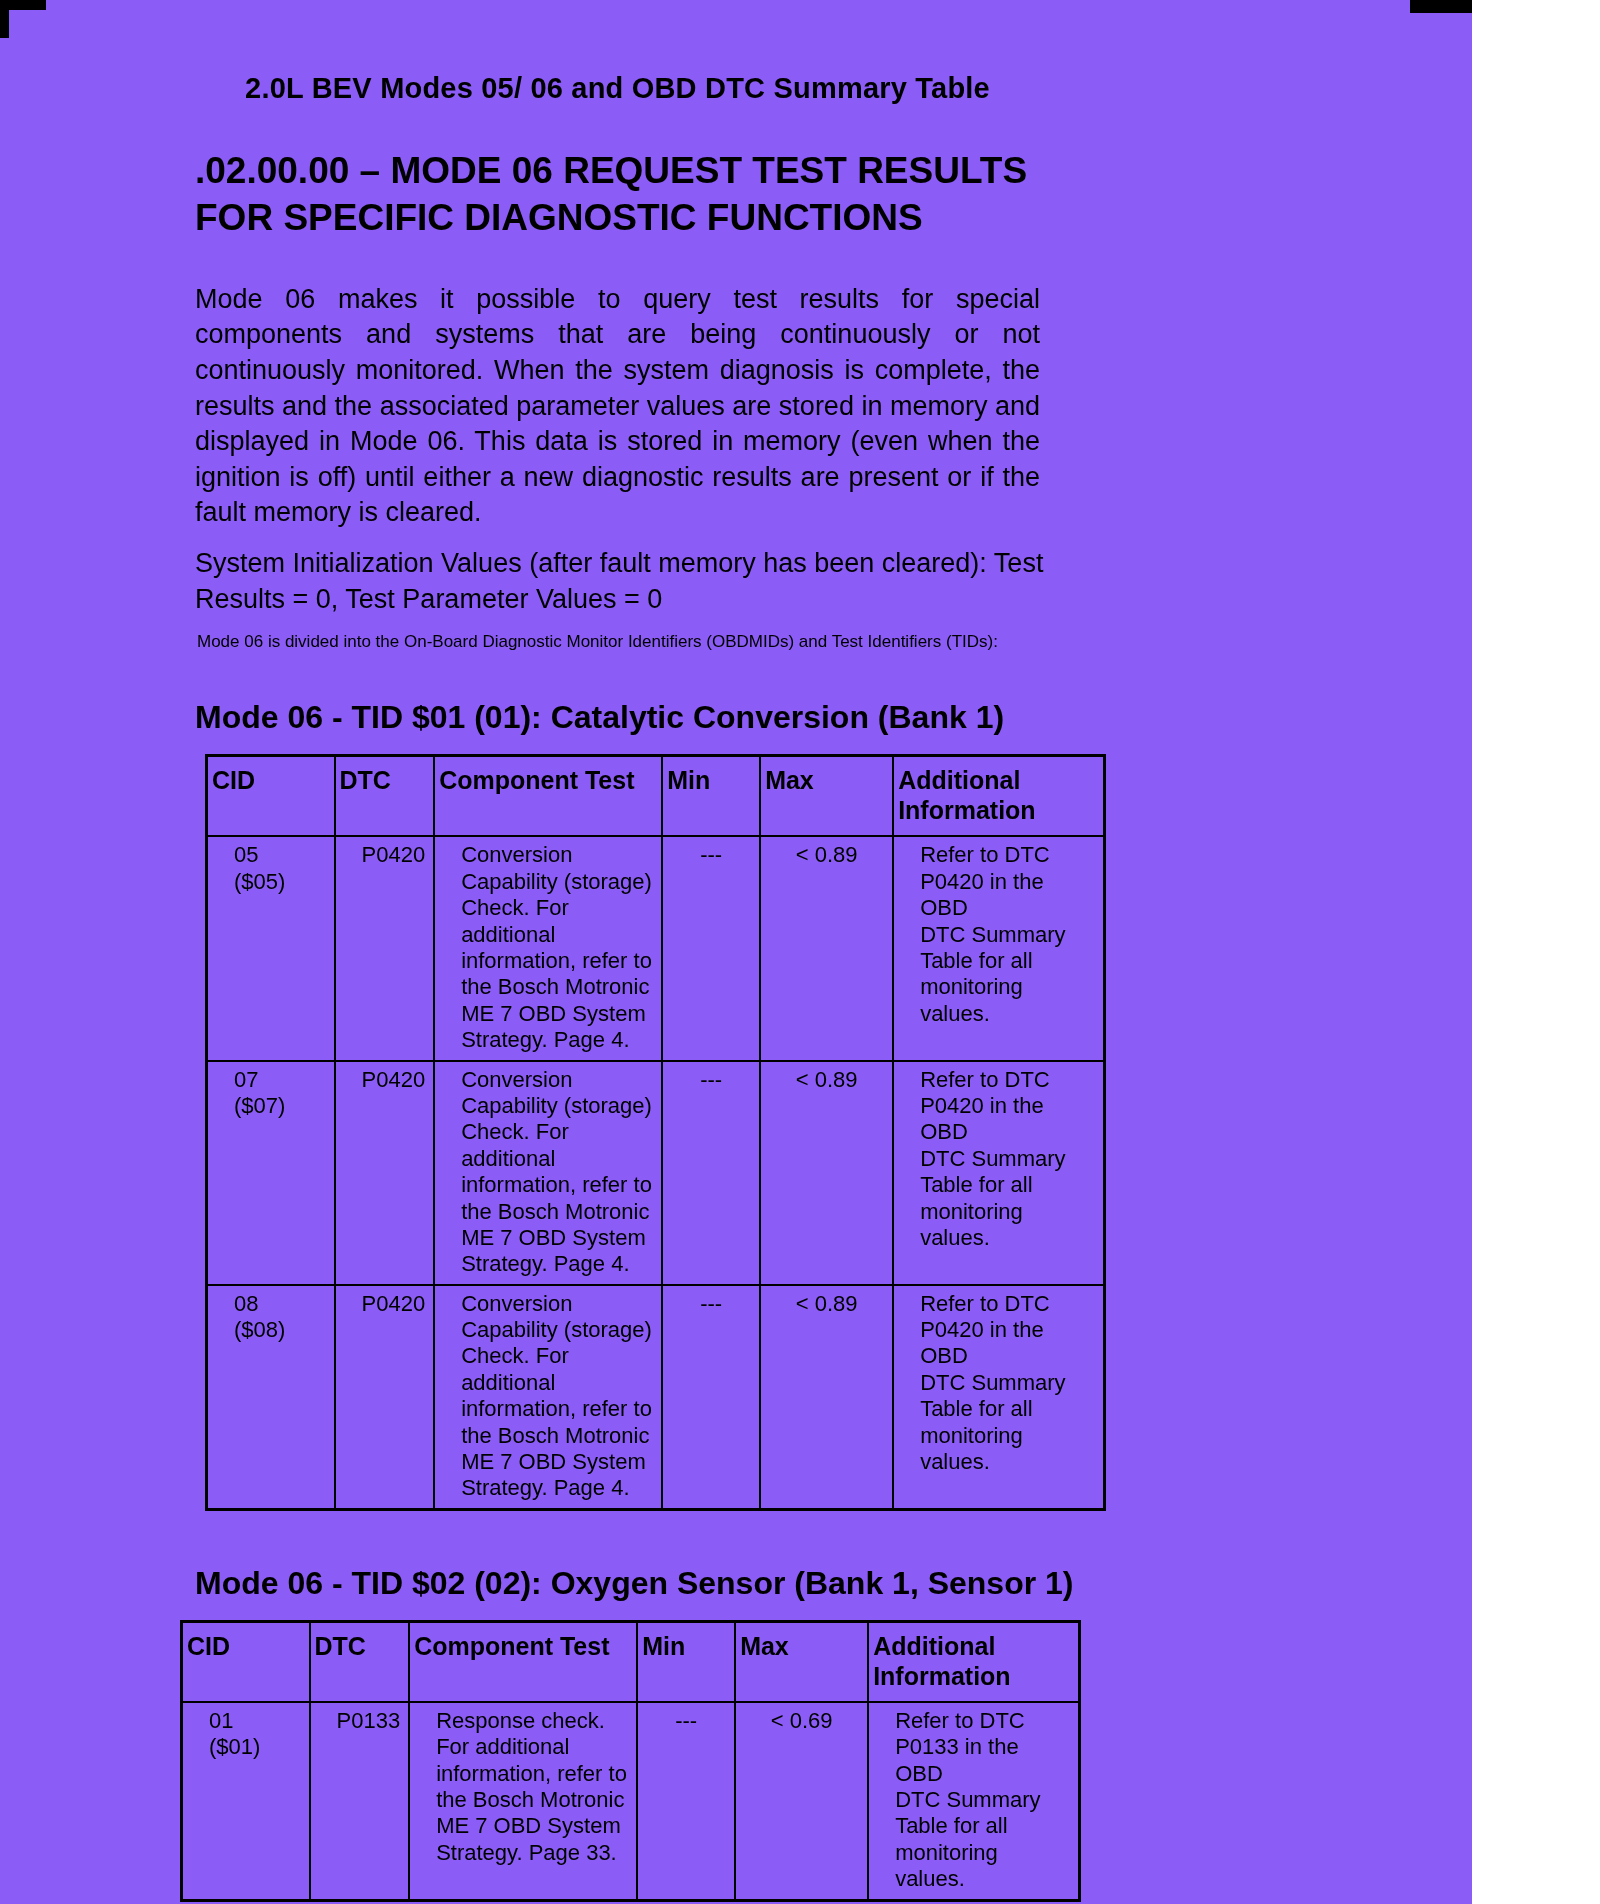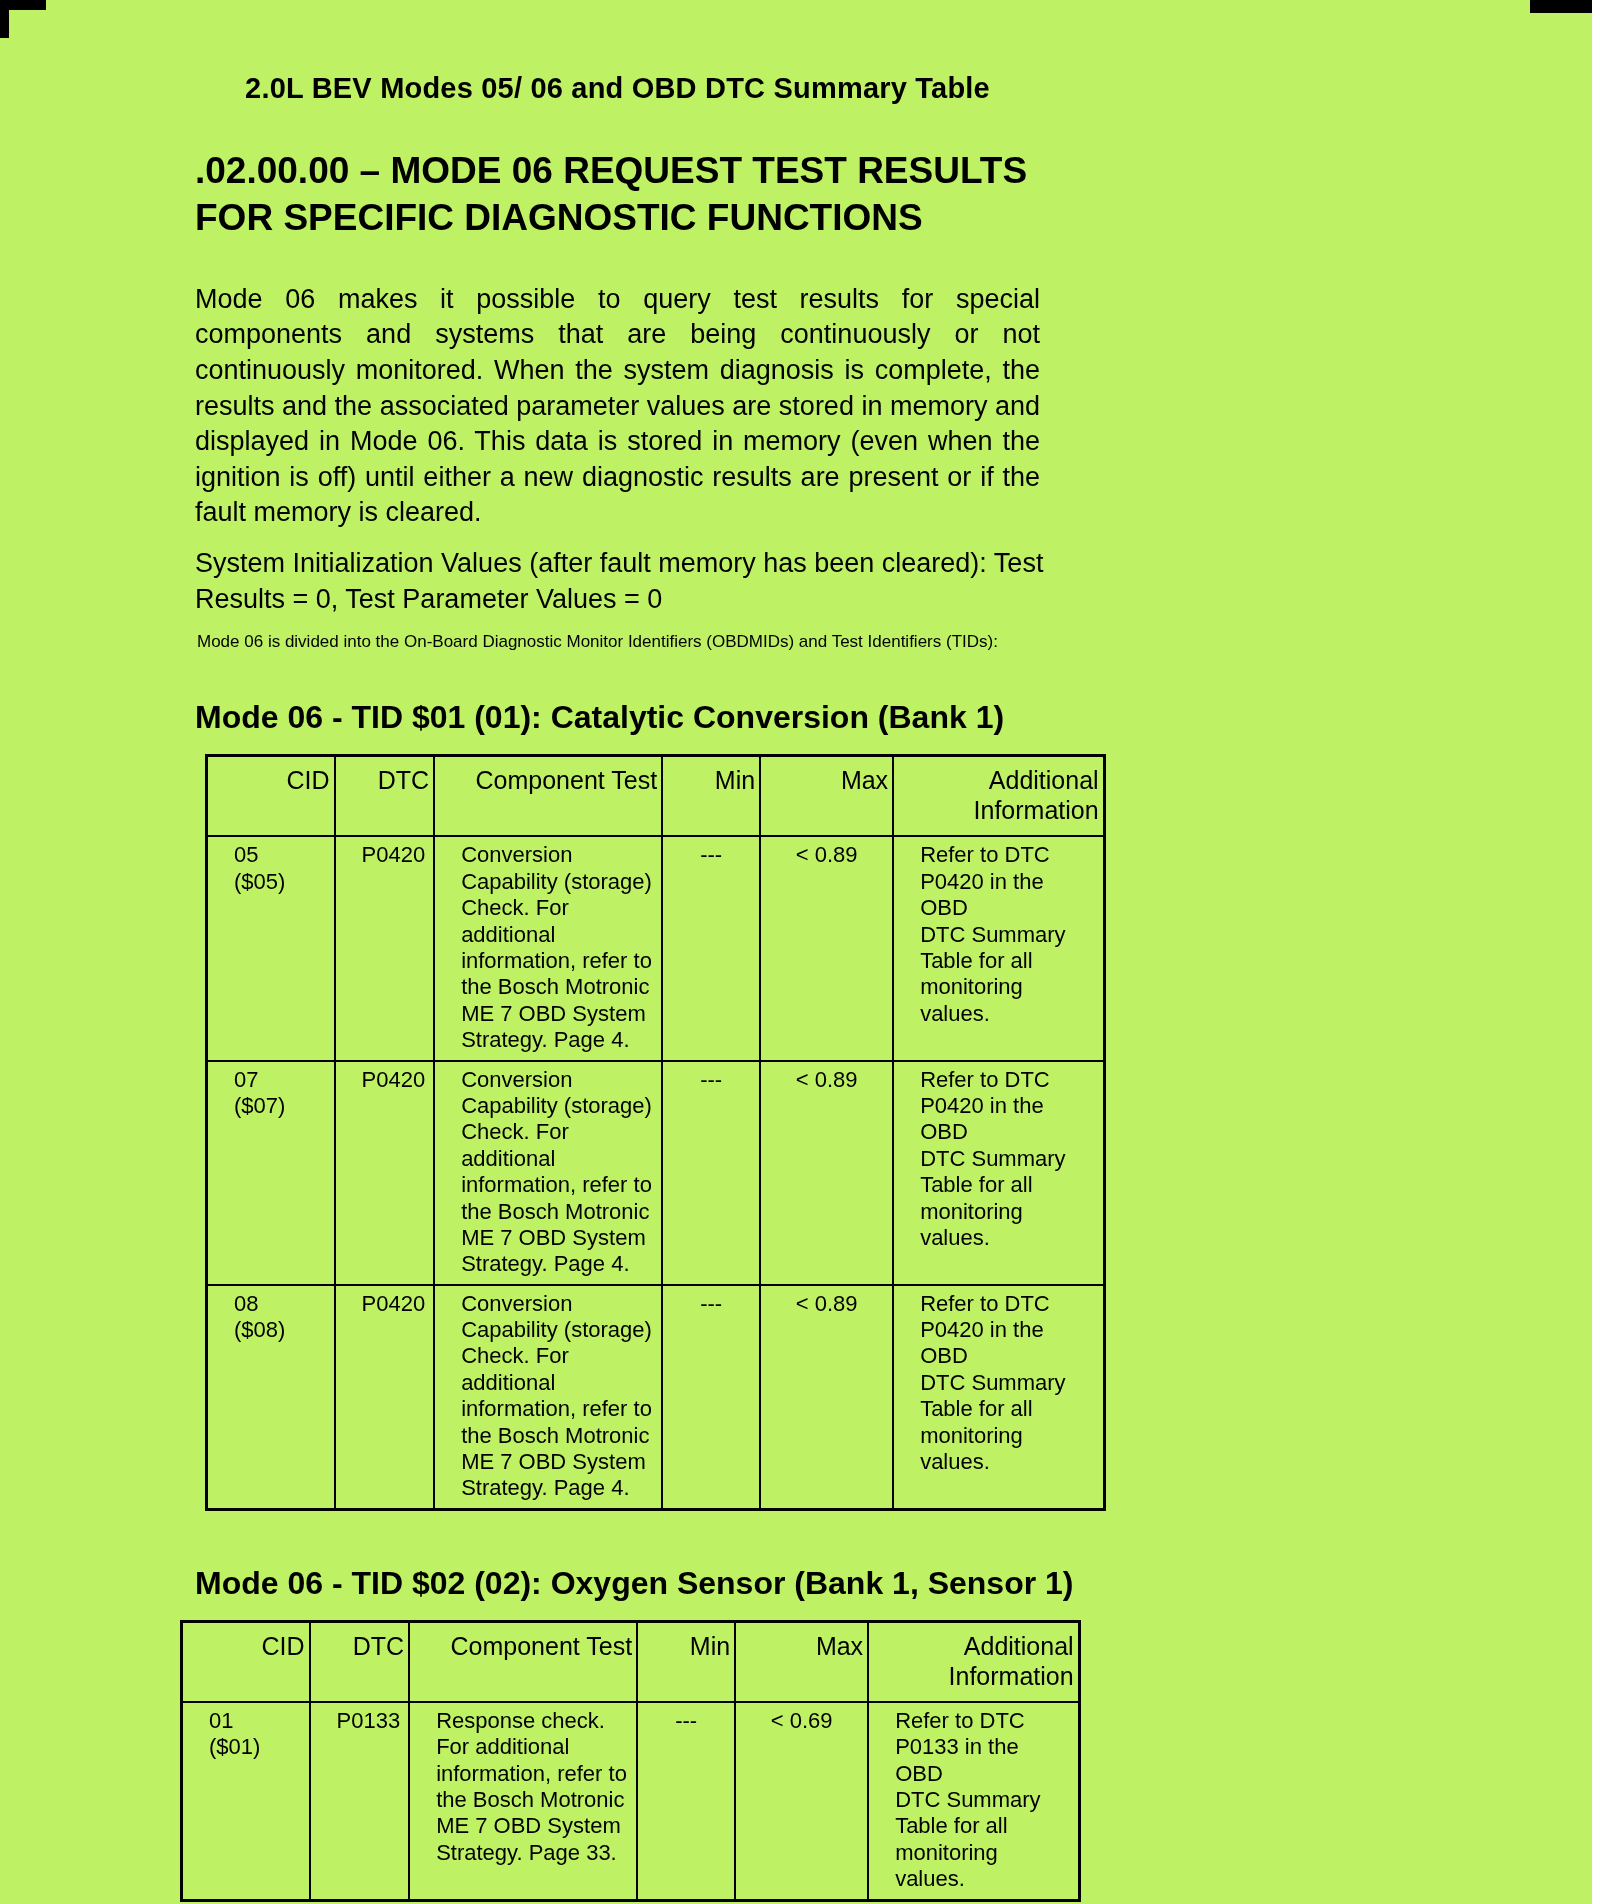--- a/index.html
+++ b/index.html
@@ -2,23 +2,23 @@
 <html><head>
 <meta charset="utf-8">
 <style>
   html, body {
     margin: 0;
     padding: 0;
     background: #ffffff;
   }
   .page {
     position: relative;
-    width: 1592px;
+    width: 1472px;
     height: 1904px;
-    background: #bef264;
+    background: #8b5cf6;
     color: #000000;
     font-family: "Liberation Sans", sans-serif;
     overflow: hidden;
   }
   .artifact {
     position: absolute;
     background: #000;
   }
   .artifact.tl-h { left: 0; top: 0; width: 46px; height: 10px; }
   .artifact.tl-v { left: 0; top: 0; width: 9px; height: 38px; }
@@ -75,22 +75,22 @@
     line-height: 1.2;
   }
   table.dtc-table.t1 { margin-left: 205px; }
   table.dtc-table.t2 { margin-left: 180px; }
   .dtc-table th, .dtc-table td {
     border: 2px solid #000;
     vertical-align: top;
   }
   .dtc-table th {
     font-size: 25px;
-    font-weight: normal;
-    text-align: right;
+    font-weight: bold;
+    text-align: left;
     padding: 8px 4px 10px 4px;
     line-height: 1.2;
   }
   .dtc-table td {
     padding: 5px 8px 6px 26px;
     white-space: pre-line;
     text-align: left;
   }
   .dtc-table td.center {
     text-align: center;

